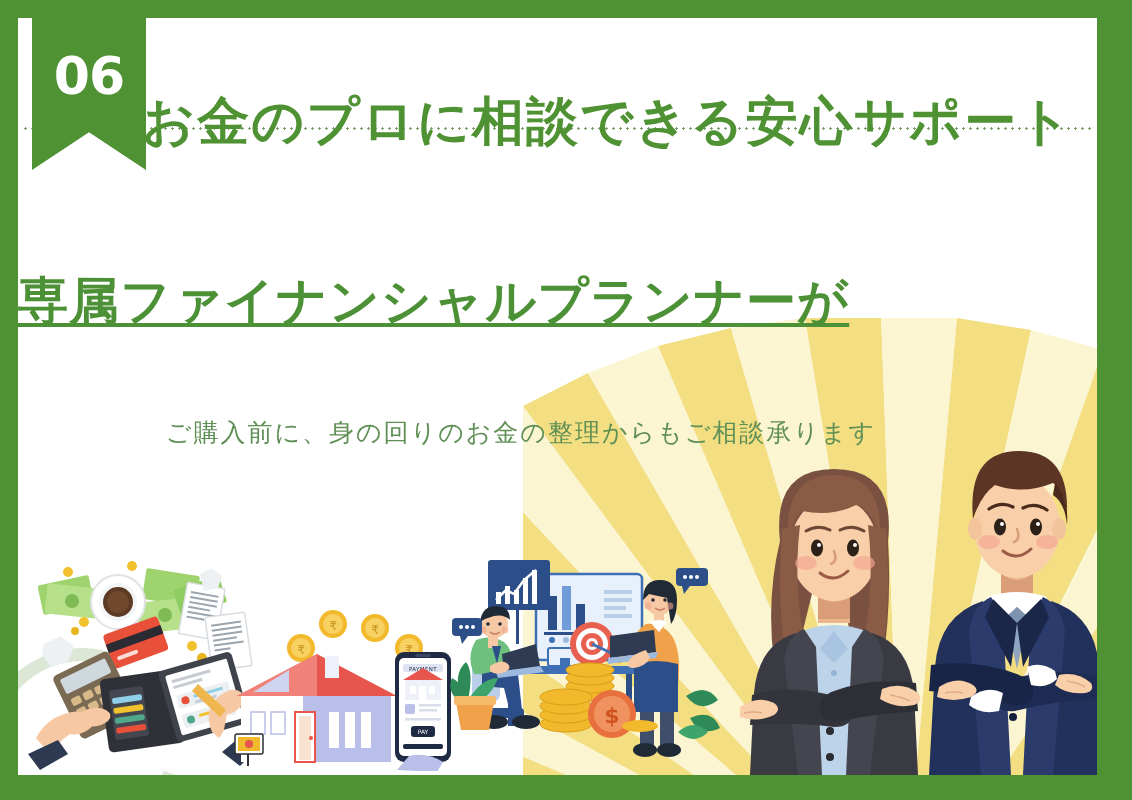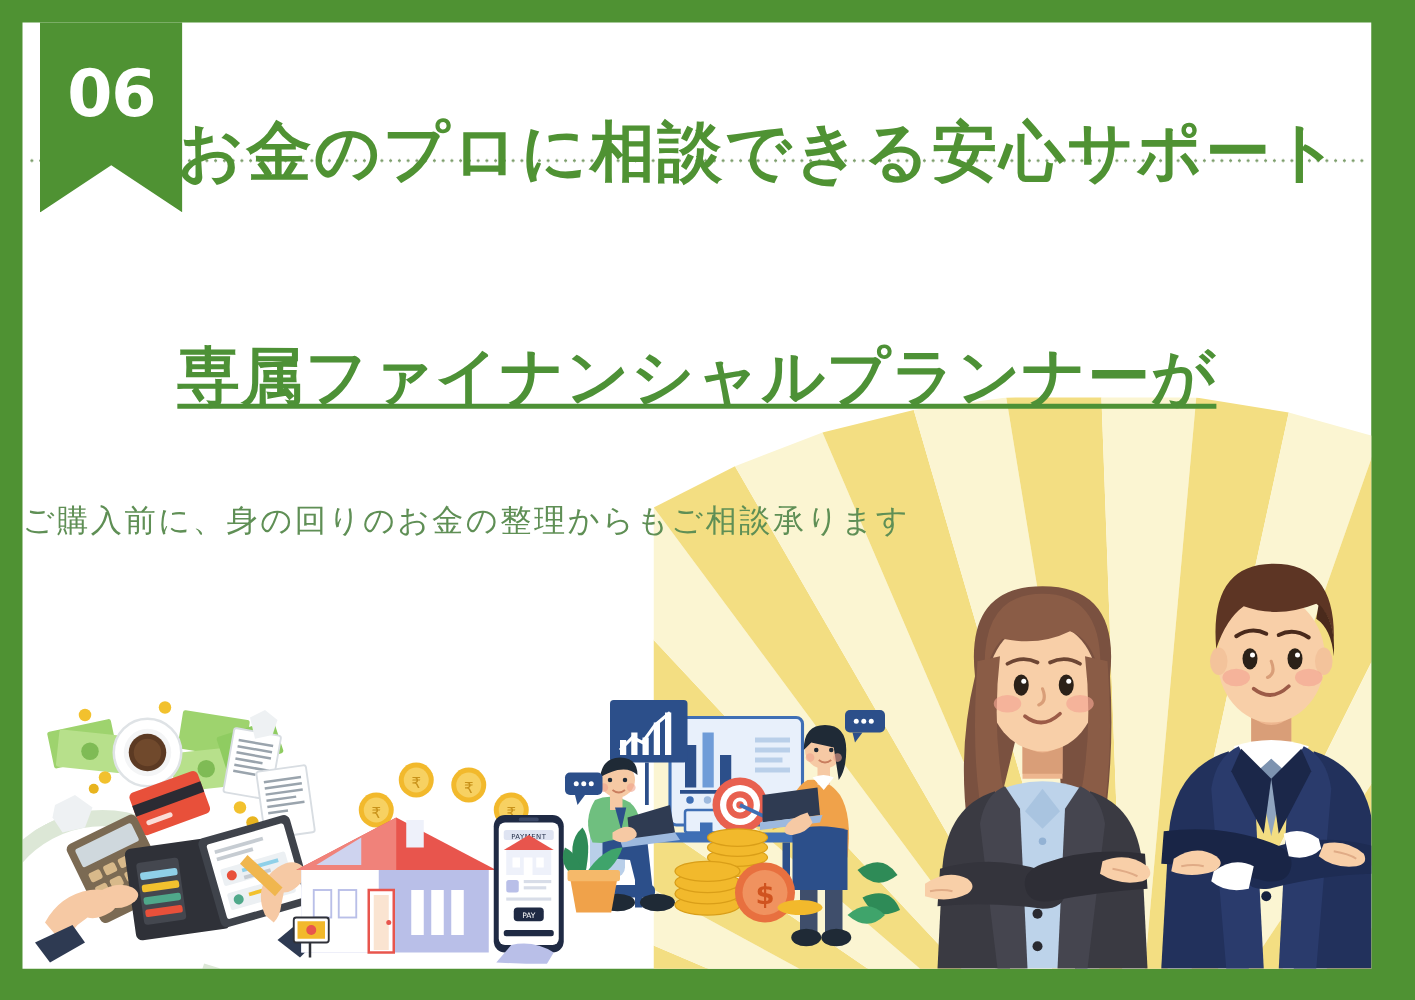--- a/index.html
+++ b/index.html
@@ -42,30 +42,30 @@
   
   .sunburst{
     position:absolute;left:505px;top:300px;width:760px;height:760px;
     pointer-events:none;
   }
   .sunburst svg{display:block;width:100%;height:100%;}
 
   
   .headline{
     position:absolute;left:0;top:252px;width:1079px;
-    text-align:center;z-index:5;
+    z-index:5;
   }
   .headline .ln{
     display:block;color:#4d9136;font-size:50px;font-weight:700;
     letter-spacing:1px;line-height:1.26;
     text-decoration:underline;text-decoration-thickness:4px;
     text-underline-offset:5px;
   }
   .subtitle{
-    position:absolute;left:0;top:382px;width:858px;text-align:left;z-index:5;
+    position:absolute;left:0;top:398px;width:858px;text-align:right;z-index:5;
     color:#5f8f55;font-size:25px;font-weight:400;letter-spacing:2px;
   }
 
   
   .watermark{
     position:absolute;left:-34px;top:630px;width:170px;height:170px;
     border:13px solid rgba(140,175,120,.30);border-radius:50%;
     border-right-color:transparent;transform:rotate(-28deg);z-index:1;
   }
 

